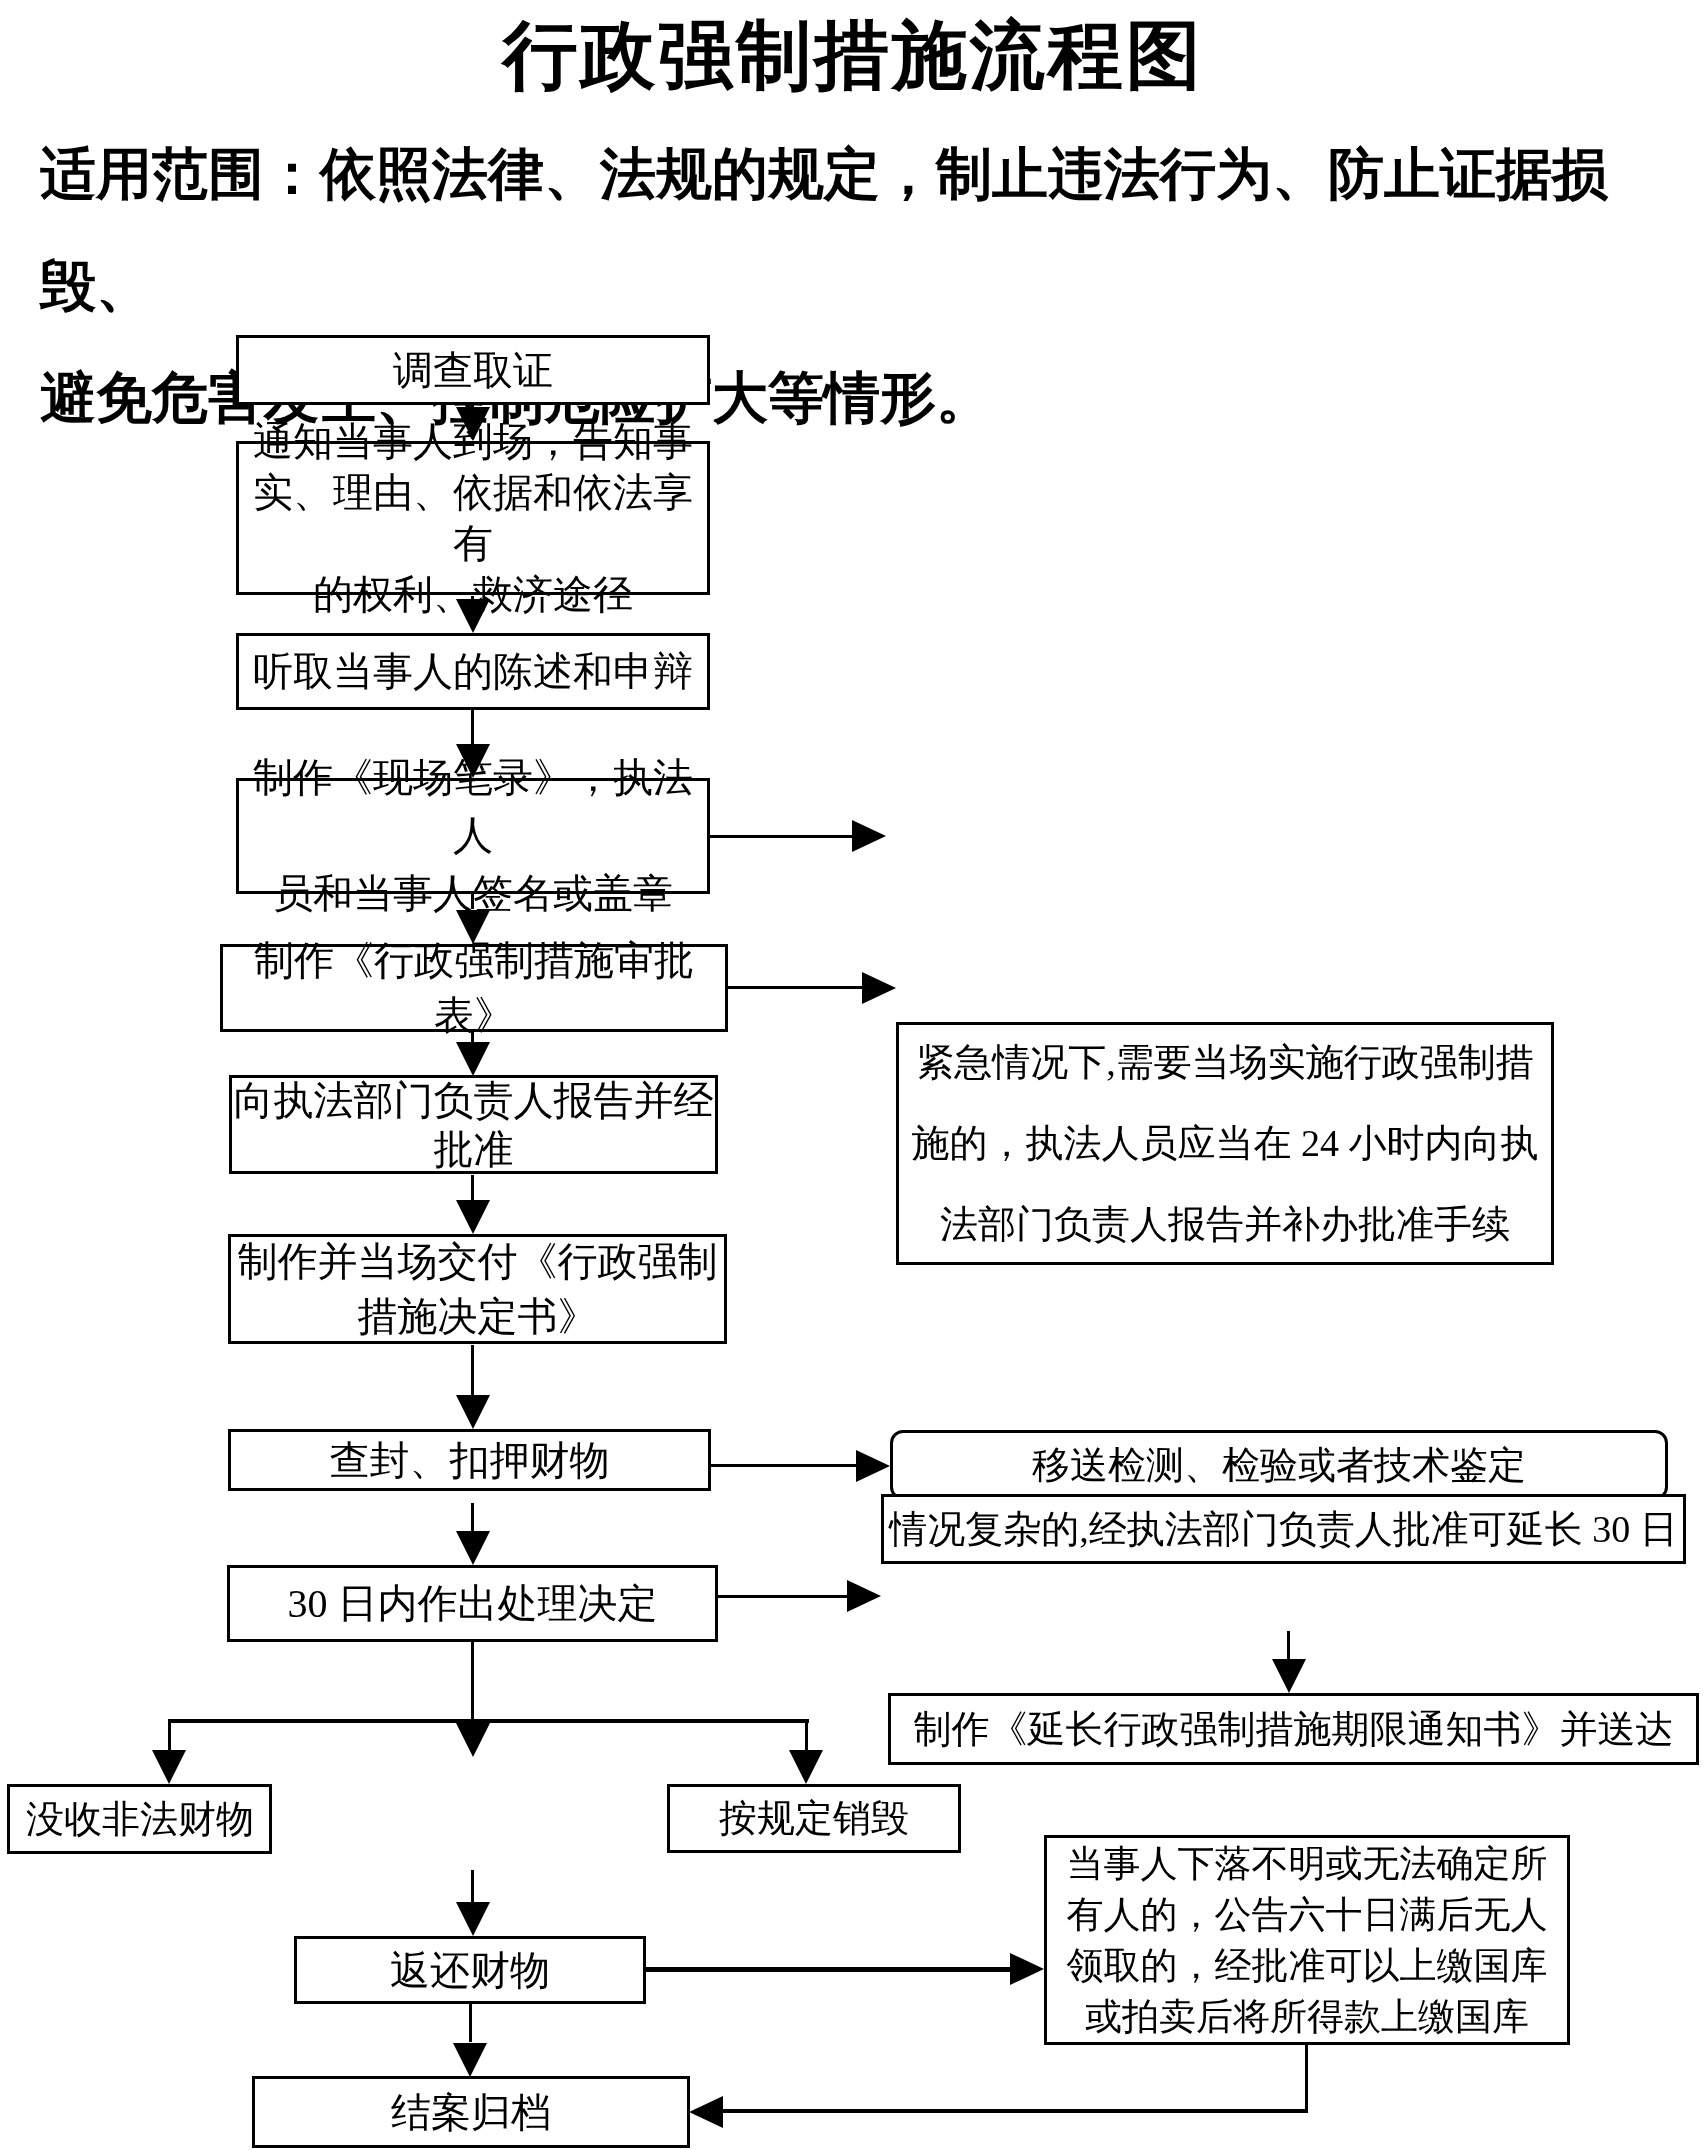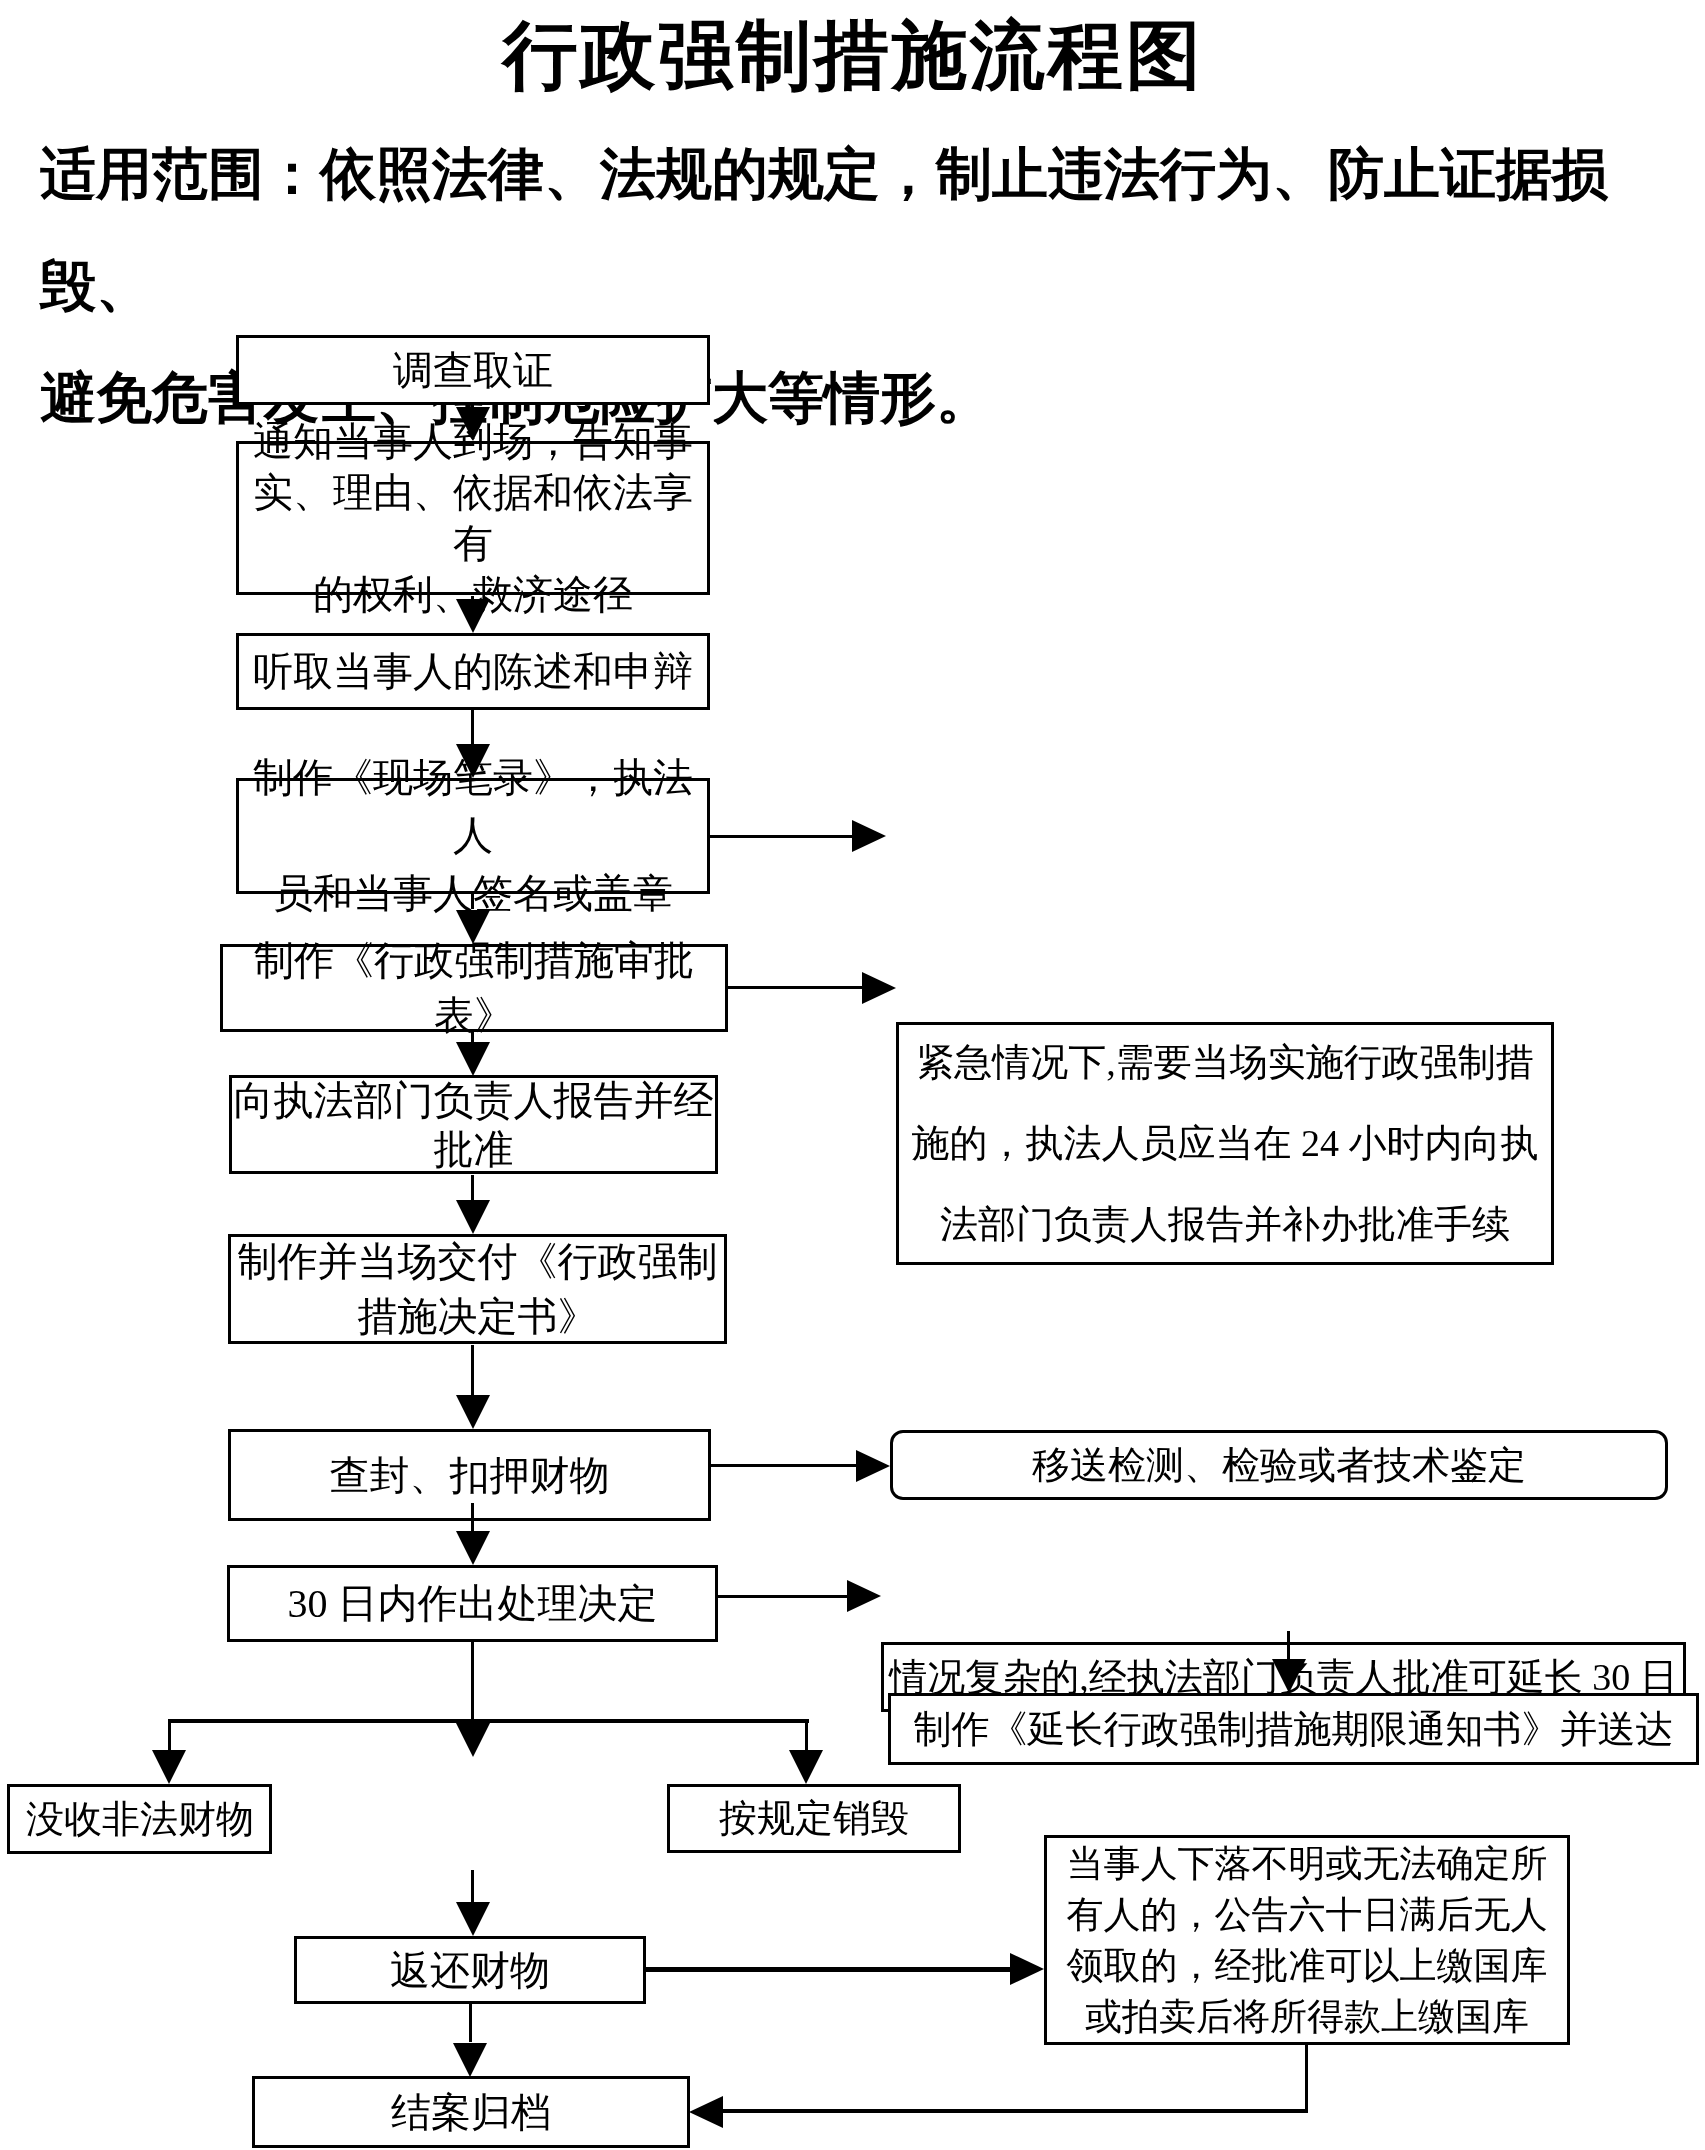--- a/index.html
+++ b/index.html
@@ -74,32 +74,32 @@
 员和当事人签名或盖章</div>
 
   <div class="box" style="left:220px;top:944px;width:508px;height:88px;">制作《行政强制措施审批表》</div>
 
   <div class="box" style="left:228px;top:1234px;width:499px;height:110px;line-height:55px;">制作并当场交付《行政强制
 措施决定书》</div>
 
   <div class="box" style="left:229px;top:1075px;width:489px;height:99px;line-height:49px;">向执法部门负责人报告并经
 批准</div>
 
-  <div class="box" style="left:228px;top:1429px;width:483px;height:92px;">查封、扣押财物</div>
+  <div class="box" style="left:228px;top:1429px;width:483px;height:62px;">查封、扣押财物</div>
 
   <div class="box" style="left:227px;top:1565px;width:491px;height:77px;">30 日内作出处理决定</div>
 
 
   <div class="box" style="left:896px;top:1022px;width:658px;height:243px;font-size:38px;line-height:81px;">紧急情况下,需要当场实施行政强制措
 施的，执法人员应当在 24 小时内向执
 法部门负责人报告并补办批准手续</div>
 
   <div class="box" style="left:890px;top:1430px;width:778px;height:70px;font-size:38px;border-radius:13px;">移送检测、检验或者技术鉴定</div>
 
-  <div class="box" style="left:881px;top:1642px;width:805px;height:70px;font-size:38px;">情况复杂的,经执法部门负责人批准可延长 30 日</div>
+  <div class="box" style="left:881px;top:1494px;width:805px;height:70px;font-size:38px;">情况复杂的,经执法部门负责人批准可延长 30 日</div>
 
   <div class="box" style="left:888px;top:1693px;width:811px;height:72px;font-size:38px;">制作《延长行政强制措施期限通知书》并送达</div>
 
   <div class="box" style="left:7.4px;top:1784px;width:265px;height:70px;font-size:38px;">没收非法财物</div>
 
 
   <div class="box" style="left:667px;top:1784px;width:294px;height:69px;font-size:38px;">按规定销毁</div>
 
   <div class="box" style="left:294px;top:1936px;width:352px;height:68px;">返还财物</div>
 

